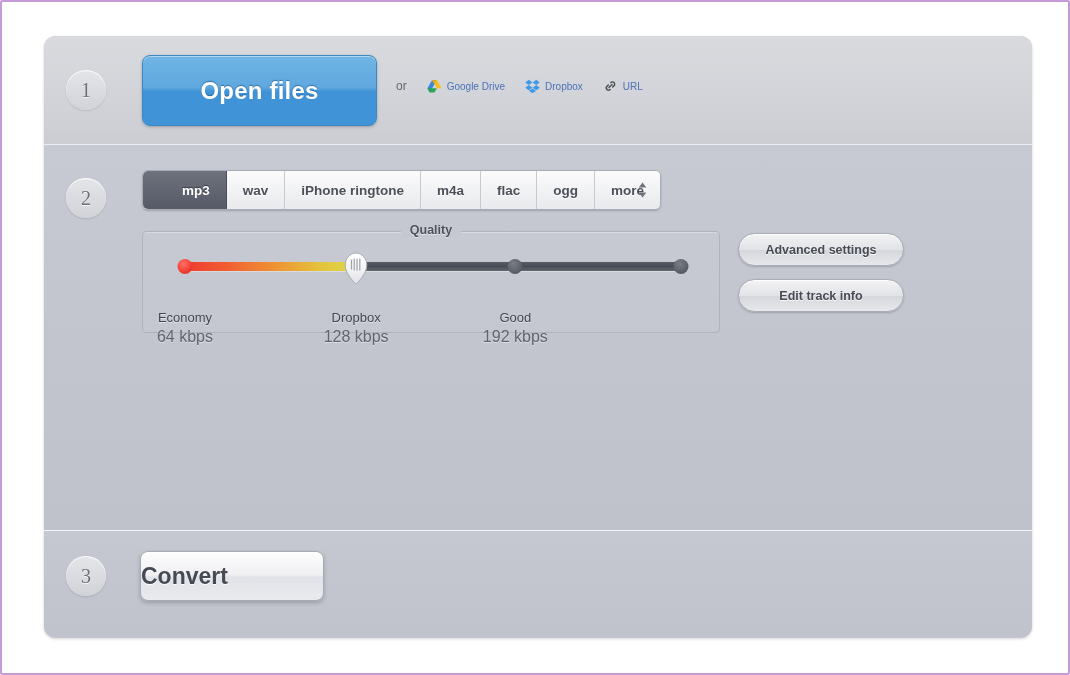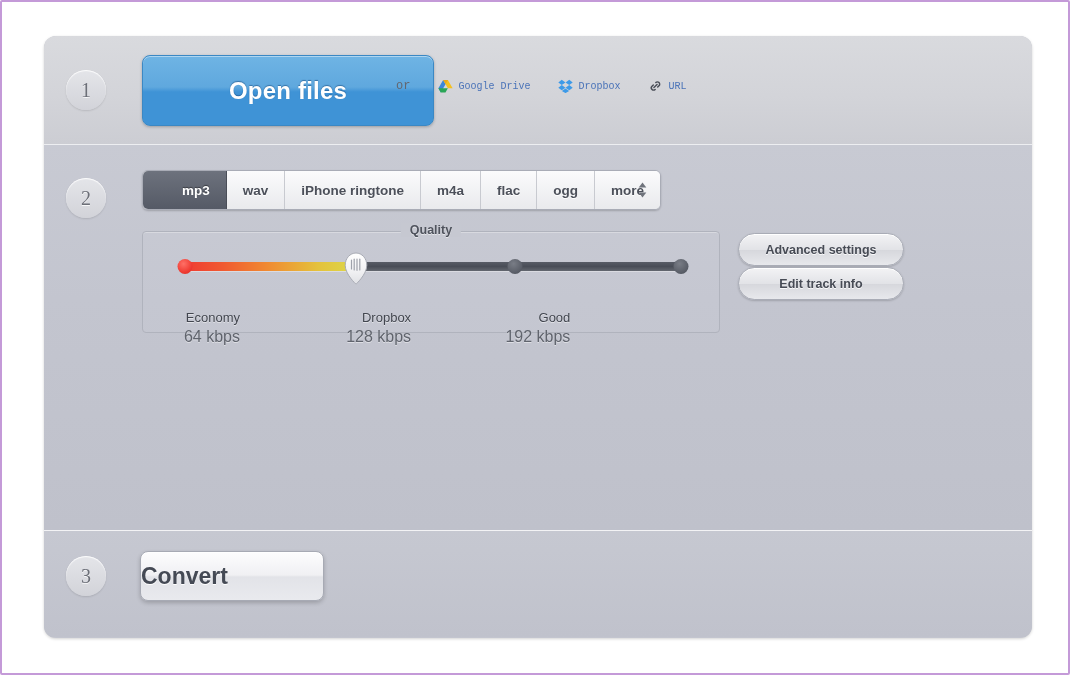--- a/index.html
+++ b/index.html
@@ -71,44 +71,43 @@
     display: flex; align-items: center; justify-content: center;
     font-size: 20px; color: #6c6f78;
     font-family: "Liberation Serif", serif;
     text-shadow: 0 1px 0 rgba(255,255,255,.8);
   }
 
   
   .openfiles-btn {
     position: absolute;
     left: 98px; top: 19px;
-    width: 292px; height: 71px;
+    width: 235px; height: 71px;
     border-radius: 8px;
     background: linear-gradient(to bottom, #6fb4e4 0%, #5fa8de 45%, #3f93d6 52%, #3f93d6 100%);
     border: 1px solid #3b88c4;
     box-shadow: inset 0 1px 0 rgba(255,255,255,.45),
                 0 1px 3px rgba(0,0,0,.25);
     display: flex; align-items: center; justify-content: center;
     cursor: pointer;
   }
   .openfiles-btn span {
     color: #ffffff;
     font-size: 24px;
     font-weight: bold;
     letter-spacing: .2px;
     text-shadow: 0 -1px 1px rgba(20,70,120,.55);
   }
 
   
   .cloud-row {
     position: absolute;
     left: 352px; top: 43px;
-    display: flex; align-items: flex-start; gap: 28px;
+    display: flex; align-items: flex-start; gap: 20px;
     font-size: 12.5px;
-    font-family: Liberation Mono, monospace;
   }
   .or-text { color: #63666f; font-size: 12px; }
   .cloud-link {
     display: flex; align-items: center; gap: 5px;
     color: #4a73b8; cursor: pointer;
   }
   .cloud-link .lbl { font-size: 10px; }
 
   .gdrive-icon { width: 15px; height: 14px; display:block; }
   .dropbox-icon { width: 15px; height: 14px; display:block; }
@@ -223,21 +222,21 @@
   }
 
   
   .slider-labels {
     position: absolute;
     left: 0; top: 52px;
     width: 100%; height: 42px;
   }
   .slabel {
     position: absolute;
-    text-align: right;
+    text-align: center;
     transform: translateX(-50%);
     width: 110px;
   }
   .slabel .nm {
     display: block;
     font-size: 13px;
     color: #42464f;
     text-shadow: 0 1px 0 rgba(255,255,255,.5);
   }
   .slabel .kb {
@@ -245,21 +244,21 @@
     font-size: 16px;
     color: #60646d;
     margin-top: 3px;
     text-shadow: 0 1px 0 rgba(255,255,255,.45);
   }
 
   
   .side-btns {
     position: absolute;
     left: 694px; top: 88px;
-    display: flex; flex-direction: column; gap: 1px;
+    display: flex; flex-direction: column; gap: 13px;
   }
   .pill-btn {
     width: 166px; height: 33px;
     border-radius: 17px;
     background: linear-gradient(to bottom, #f3f3f5 0%, #e2e3e7 50%, #d6d7dc 51%, #e7e8ec 100%);
     border: 1px solid #a9acb6;
     box-shadow: 0 1px 2px rgba(0,0,0,.18), inset 0 1px 0 rgba(255,255,255,.95);
     display: flex; align-items: center; justify-content: center;
     font-size: 12.5px; font-weight: bold;
     color: #474b55;

